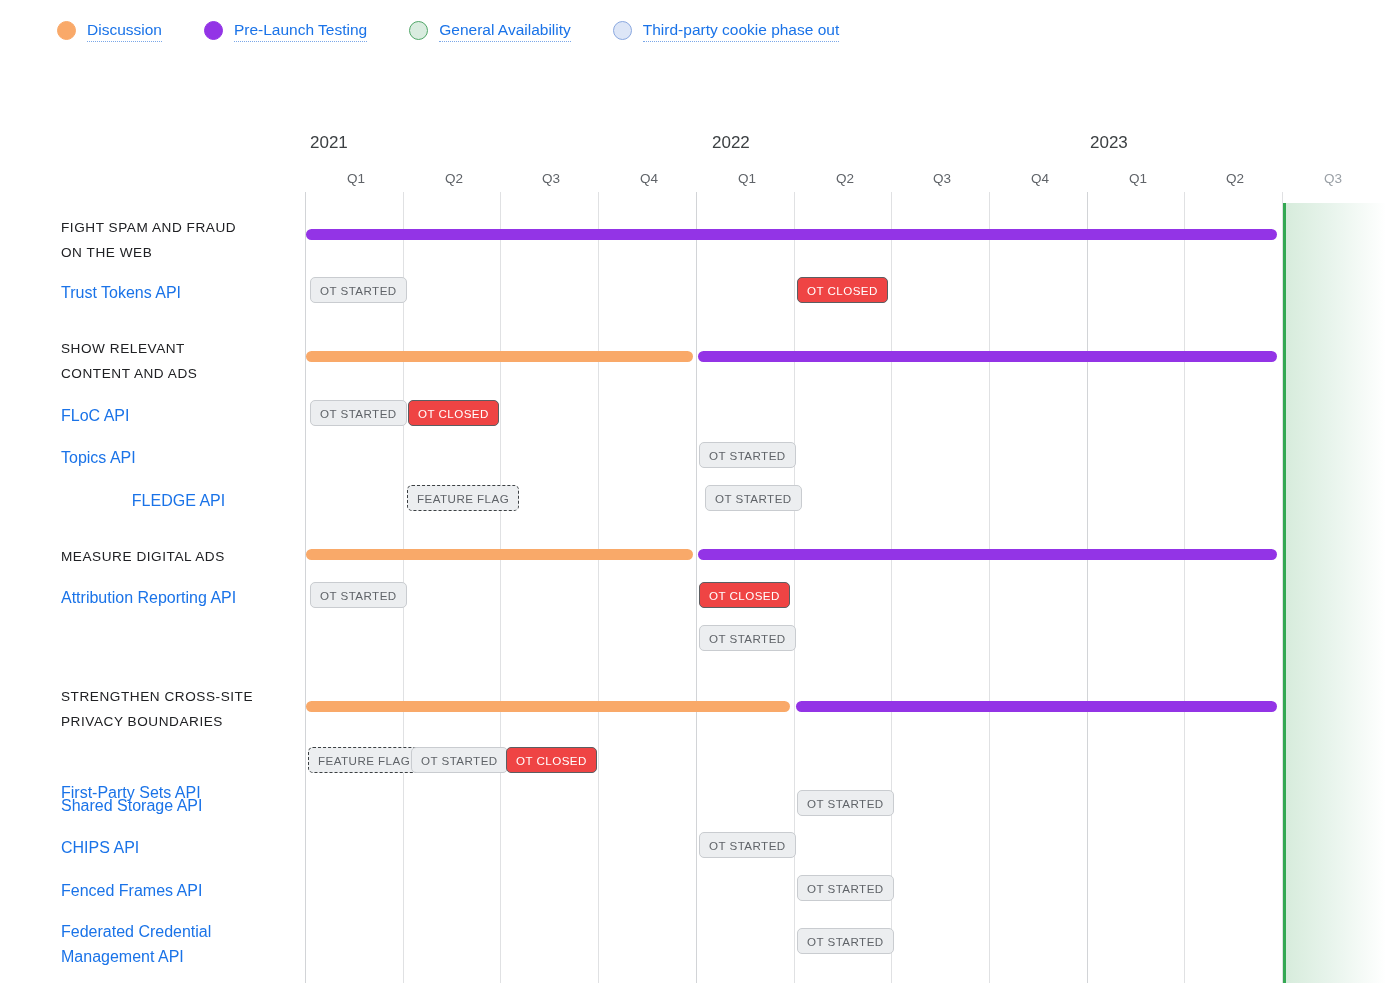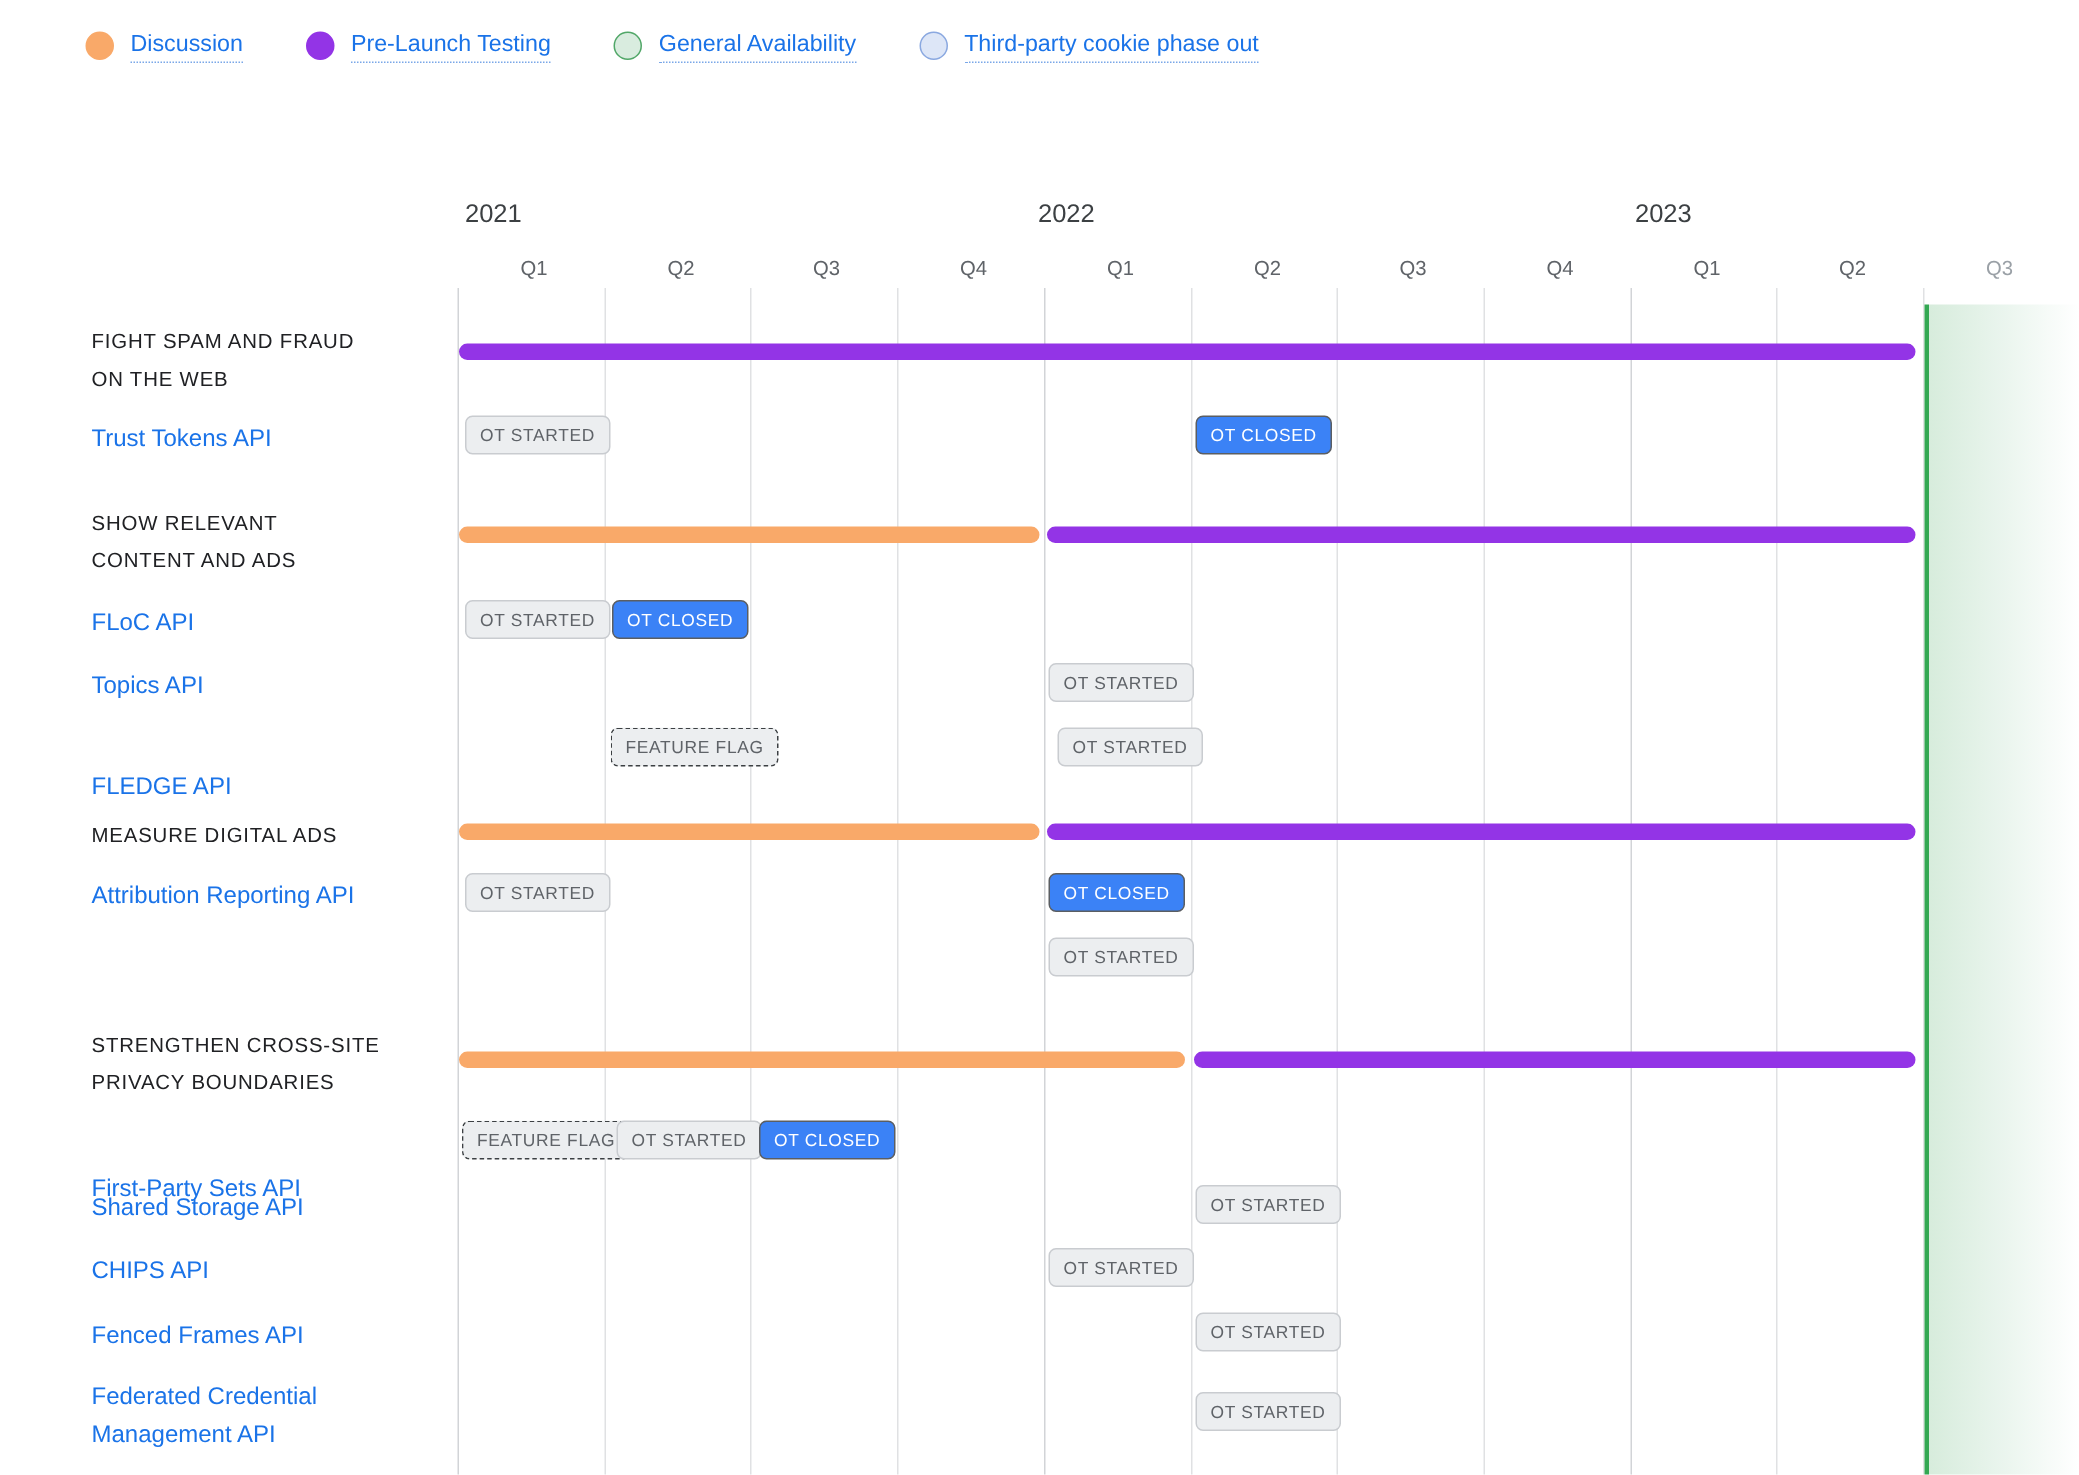--- a/index.html
+++ b/index.html
@@ -131,21 +131,21 @@
     white-space: nowrap;
     padding: 0 9px;
     cursor: pointer;
   }
   .badge.started {
     background: #eceef0;
     border: 1px solid #c9ccd0;
     color: #5f6368;
   }
   .badge.closed {
-    background: #3b82f6;
+    background: #ef4444;
     border: 1px solid #5b5e62;
     color: #ffffff;
     font-weight: 500;
   }
   .badge.flag {
     background: #eceef0;
     border: 1px dashed #3c4043;
     color: #5f6368;
   }
 </style>
@@ -181,21 +181,21 @@
       <div class="gridline" style="left: 794px;"></div>
       <div class="gridline" style="left: 891px;"></div>
       <div class="gridline" style="left: 989px;"></div>
       <div class="gridline major" style="left: 1087px;"></div>
       <div class="gridline" style="left: 1184px;"></div>
       <div class="gridline" style="left: 1282px;"></div>
     </div>
   <div id="phaseout"></div>
   <div id="axis-layer">
       <div class="year-label" style="left: 310px;">2021</div>
-      <div class="year-label" style="left: 692px;">2022</div>
+      <div class="year-label" style="left: 712px;">2022</div>
       <div class="year-label" style="left: 1090px;">2023</div>
       <div class="q-label" style="left: 311px;">Q1</div>
       <div class="q-label" style="left: 409px;">Q2</div>
       <div class="q-label" style="left: 506px;">Q3</div>
       <div class="q-label" style="left: 604px;">Q4</div>
       <div class="q-label" style="left: 702px;">Q1</div>
       <div class="q-label" style="left: 800px;">Q2</div>
       <div class="q-label" style="left: 897px;">Q3</div>
       <div class="q-label" style="left: 995px;">Q4</div>
       <div class="q-label" style="left: 1093px;">Q1</div>
@@ -214,21 +214,21 @@
       <div class="section-label" style="top: 544px;">
         <div>MEASURE DIGITAL ADS</div>
       </div>
       <div class="section-label" style="top: 684px;">
         <div>STRENGTHEN CROSS-SITE</div>
         <div>PRIVACY BOUNDARIES</div>
       </div>
       <div class="api-label" style="top: 280px; white-space: nowrap;">Trust Tokens API</div>
       <div class="api-label" style="top: 403px; white-space: nowrap;">FLoC API</div>
       <div class="api-label" style="top: 445px; white-space: nowrap;">Topics API</div>
-      <div class="api-label" style="top: 512px; white-space: nowrap;">FLEDGE API</div>
+      <div class="api-label" style="top: 488px; white-space: nowrap; text-align: center;">FLEDGE API</div>
       <div class="api-label" style="top: 585px; white-space: nowrap;">Attribution Reporting API</div>
       <div class="api-label" style="top: 764px; white-space: nowrap; margin-top: 16px;">First-Party Sets API</div>
       <div class="api-label" style="top: 793px; white-space: nowrap;">Shared Storage API</div>
       <div class="api-label" style="top: 835px; white-space: nowrap;">CHIPS API</div>
       <div class="api-label" style="top: 878px; white-space: nowrap;">Fenced Frames API</div>
       <div class="api-label" style="top: 919px;">Federated Credential Management API</div>
     </div>
   <div id="bar-layer">
       <div class="bar prelaunch" style="left: 306px; width: 971px; top: 229px;"></div>
       <div class="bar discussion" style="left: 306px; width: 387px; top: 351px;"></div>

